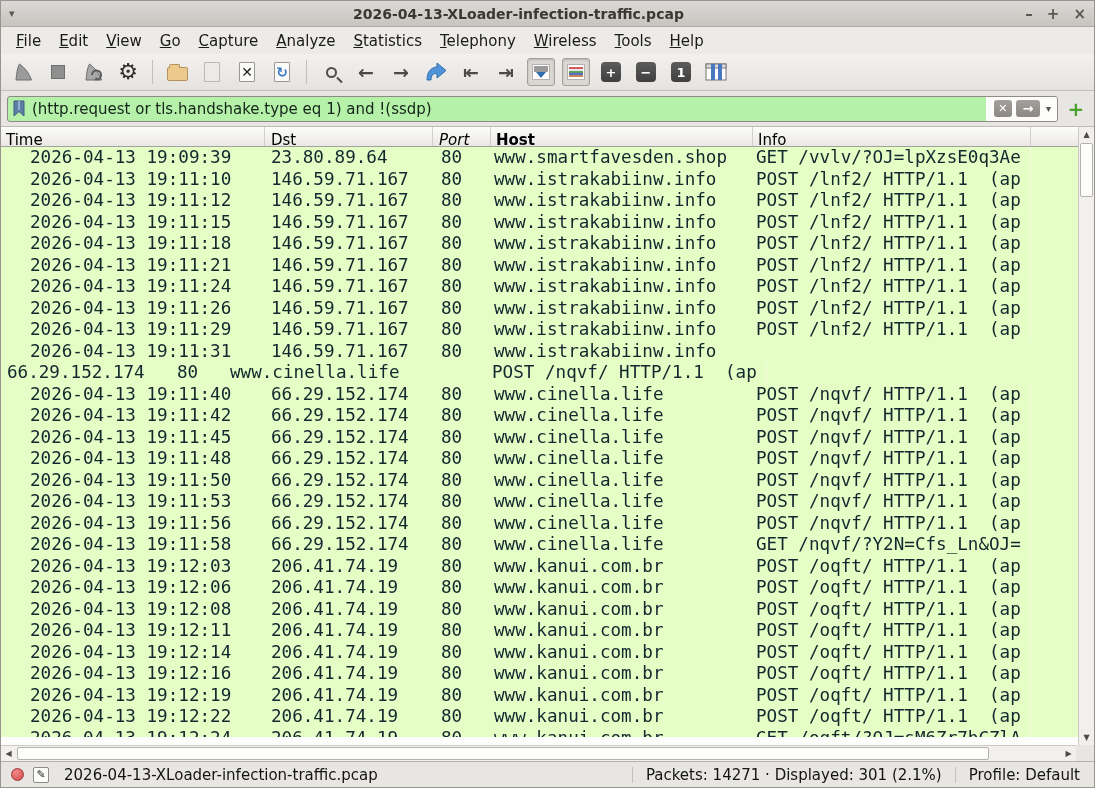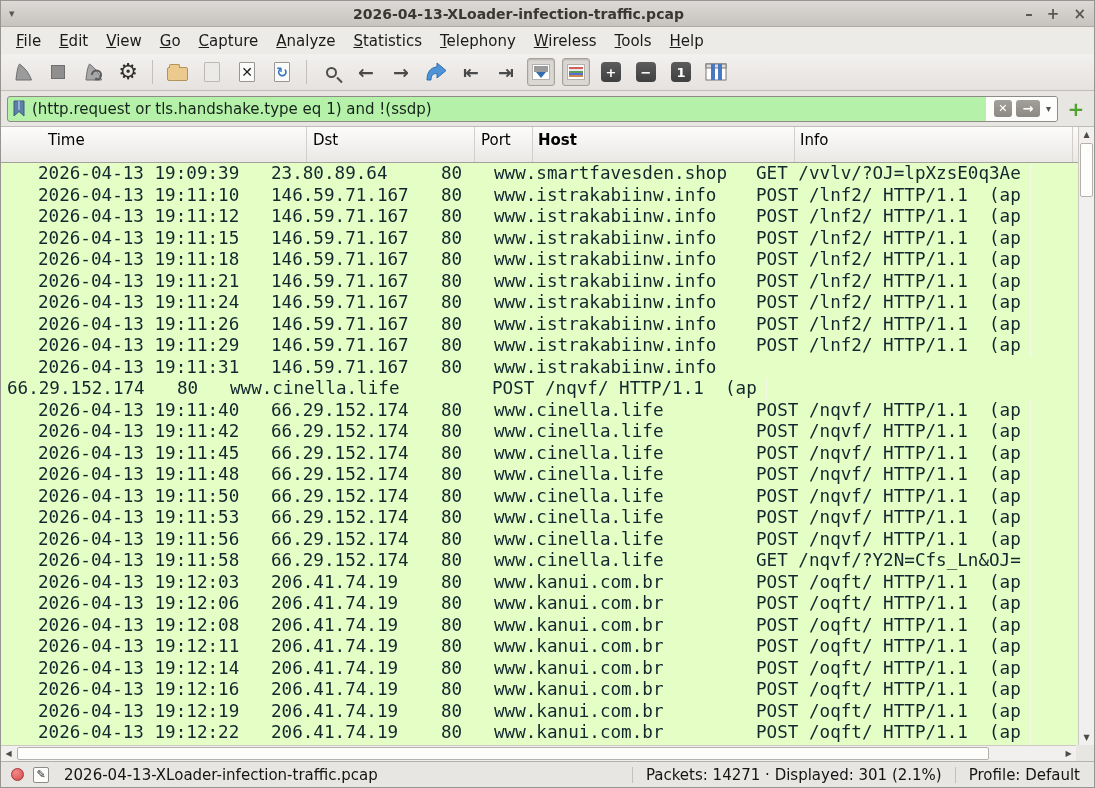--- a/index.html
+++ b/index.html
@@ -47,30 +47,30 @@
   .bookmark { width:22px; height:24px; display:flex; align-items:center; justify-content:center; }
   .filter-text { flex:1; height:24px; border:none; outline:none; background:#b5f1a8; font-family:"DejaVu Sans",sans-serif; font-size:15px; color:#15241a; padding:0 2px; }
   .filter-btns { background:#fdfdfc; height:24px; display:flex; align-items:center; gap:4px; padding:0 6px 0 8px; }
   .ff-btn { width:18px; height:17px; border-radius:3px; background:linear-gradient(#a3a09c,#8c8984); color:#fff; font-size:11px; font-weight:bold; display:flex; align-items:center; justify-content:center; }
   .ff-btn.apply { width:24px; font-size:13px; }
   .ff-caret { color:#55524e; font-size:10px; padding-left:2px; }
   .filter-add { width:24px; height:24px; display:flex; align-items:center; justify-content:center; color:#4ea22e; font-size:20px; font-weight:bold; }
 
   
   .packet-area { flex:1 1 auto; position:relative; background:#fdfdfc; overflow:hidden; }
-  .pheader { height:36px; width:calc(100% - 16px); display:flex; background:linear-gradient(#fcfcfb,#eae8e5); border-bottom:1px solid #a5a29d;padding-left:42px; }
+  .pheader { height:20px; width:calc(100% - 16px); display:flex; background:linear-gradient(#fcfcfb,#eae8e5); border-bottom:1px solid #a5a29d; }
   .hcell { font-size:15px; color:#000; line-height:27px; padding-left:5px; border-right:1px solid #d2cfcb; overflow:hidden; white-space:nowrap; }
   .prows { height:590px; width:calc(100% - 16px); overflow:hidden; background:#fdfdfc; }
   .prow { display:flex; height:21.5px; background:#e4fec6; }
   .pcell { font-family:"DejaVu Sans Mono", monospace; font-size:17.6px; line-height:21.5px; color:#12272e; white-space:pre; overflow:hidden; }
-  .c-time { width:264px; flex:0 0 264px; padding-left:37px; }
+  .c-time { width:264px; flex:0 0 264px; padding-left:29px; }
   .hcell.c-time { padding-left:5px; }
   .c-dst  { width:168px; flex:0 0 168px; padding-left:6px; }
   .c-port { width:58px;  flex:0 0 58px;  padding-left:8px; }
-  .hcell.c-port { padding-left:6px; }
+  .hcell.c-port { padding-left:6px;font-style:italic; }
   .c-host { width:262px; flex:0 0 262px; padding-left:3px; }
   .hcell.c-host { padding-left:5px;font-weight:bold; }
   .c-info { width:278px; flex:0 0 278px; padding-left:3px; border-right:1px solid #f3fbe4; }
   .hcell.c-info { padding-left:5px; border-right:1px solid #d2cfcb; }
   .c-fill { flex:1 1 auto; border-right:none; }
 
   
   .vscroll { position:absolute; top:0; right:0; width:16px; height:100%; background:#f2f0ee; border-left:1px solid #ccc9c5; display:flex; flex-direction:column; }
   .vs-arrow { height:15px; display:flex; align-items:center; justify-content:center; font-size:8px; color:#4e4b47; }
   .vs-track { flex:1; position:relative; }

